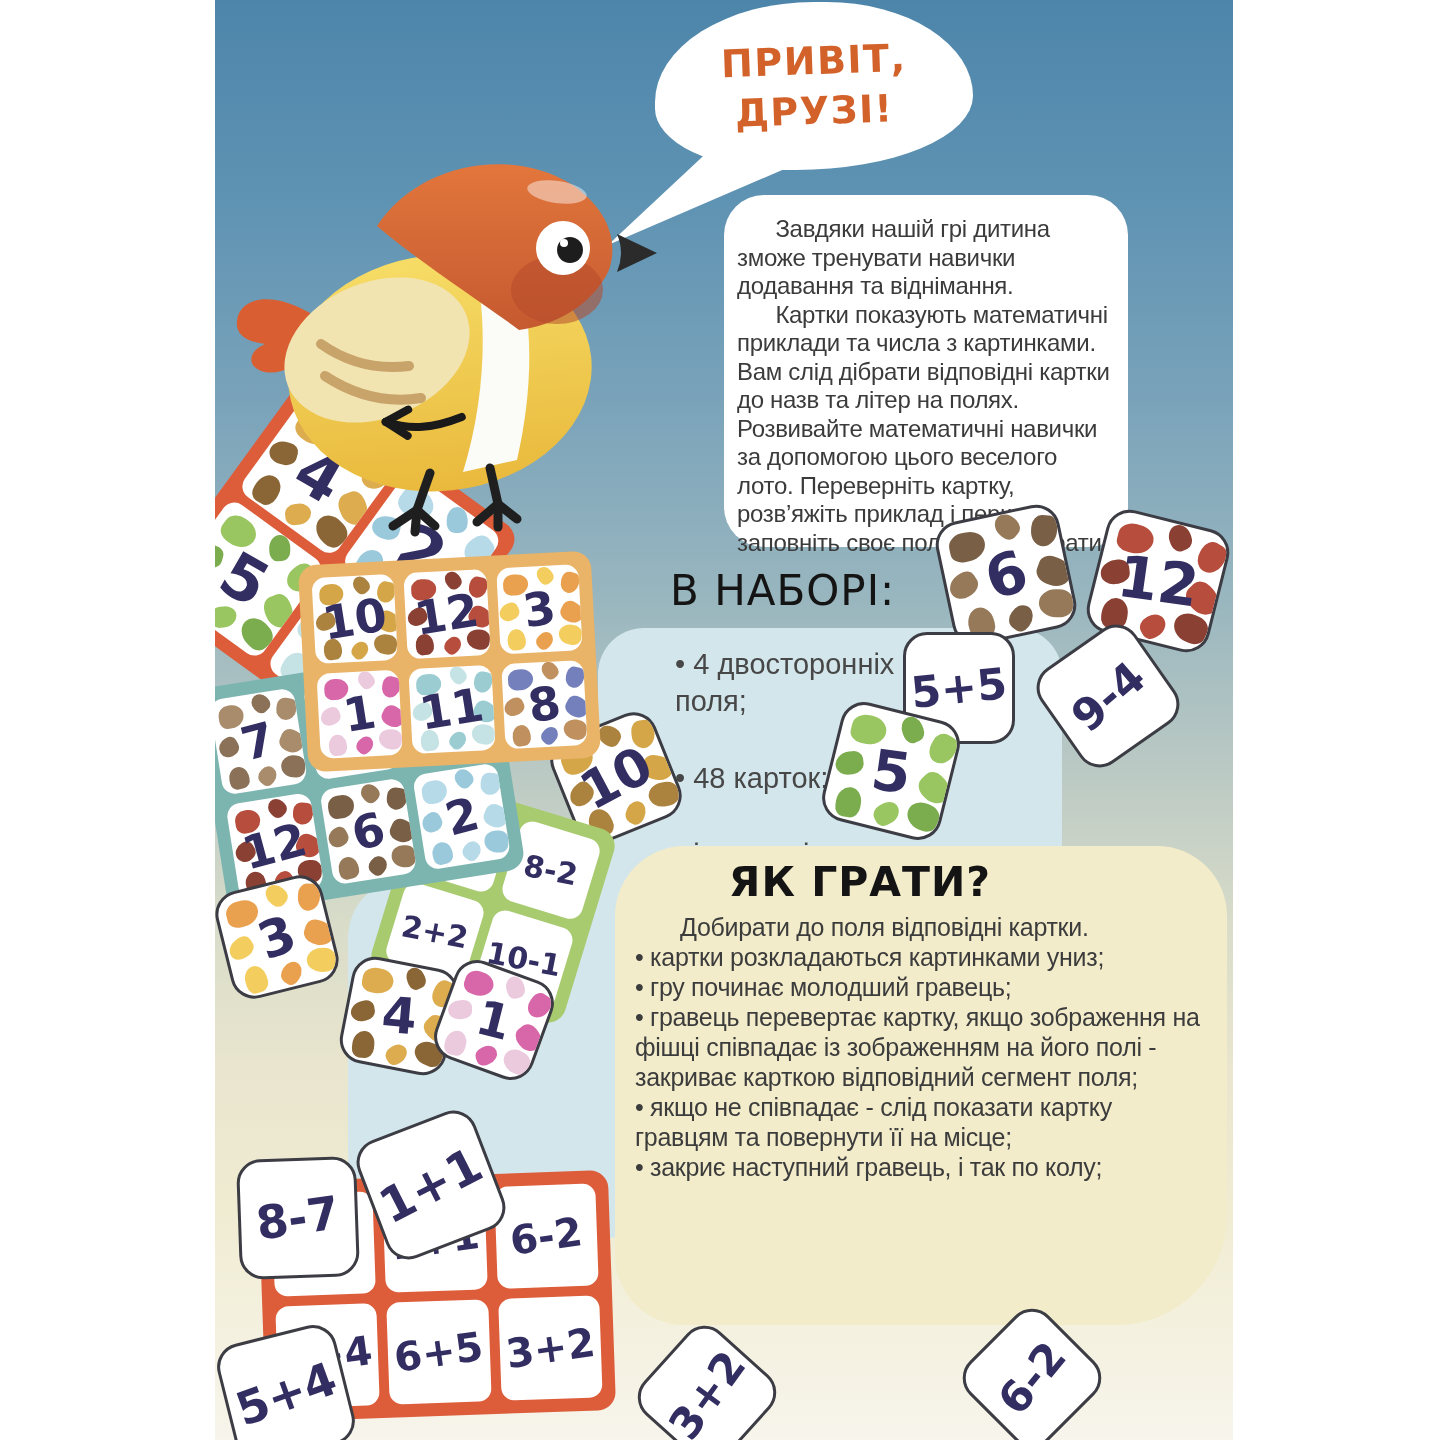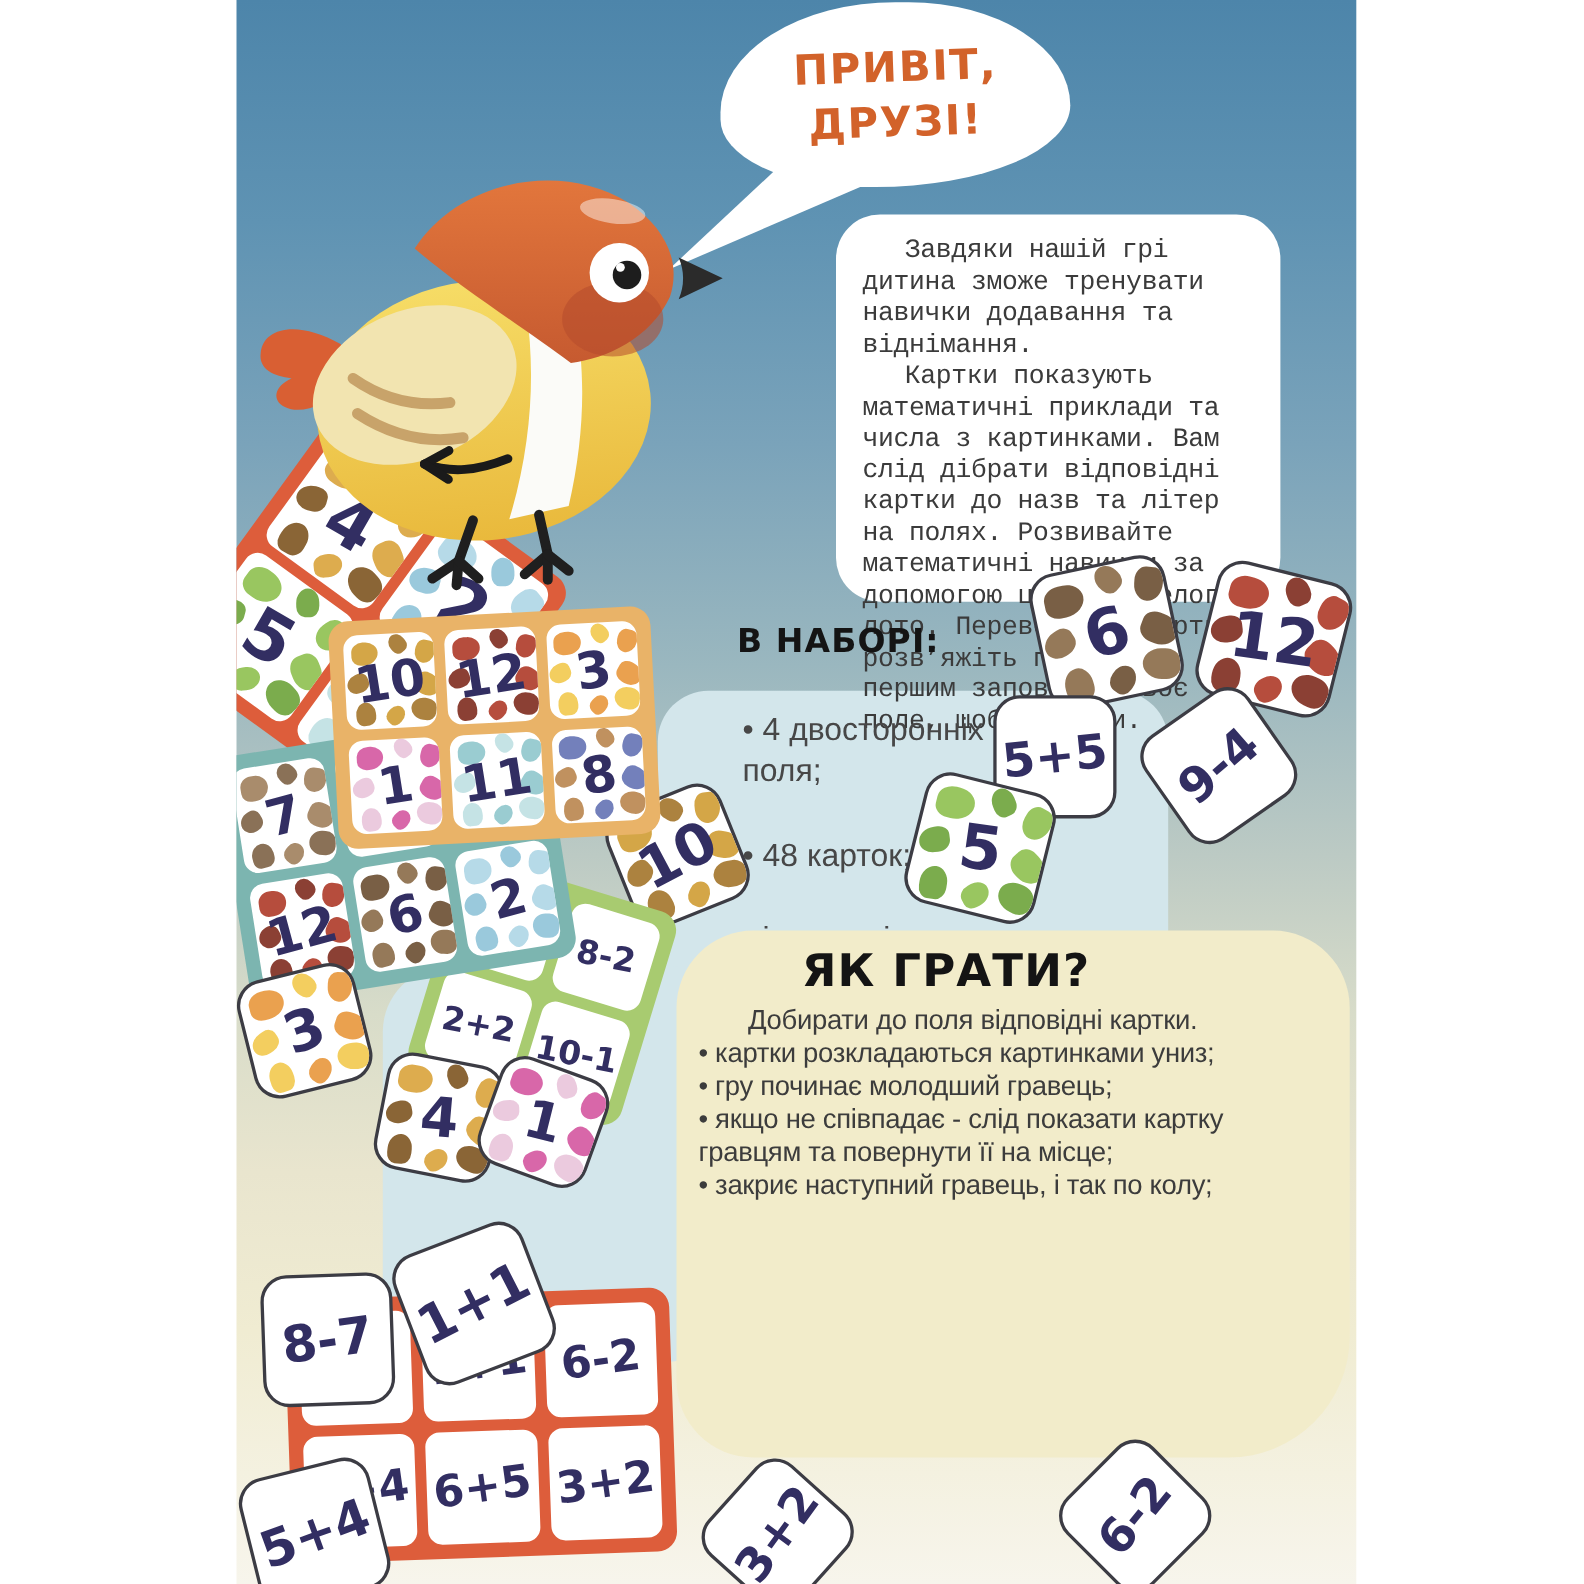--- a/index.html
+++ b/index.html
@@ -15,27 +15,27 @@
   #bluebox2{left:133px;top:878px;width:318px;height:360px;background:#d3e6eb;
     border-radius:60px;z-index:8;}
   
   #bubble{left:440px;top:2px;width:318px;height:168px;background:#fff;z-index:12;
     border-radius:52% 48% 58% 42% / 62% 58% 46% 38%;
     display:flex;flex-direction:column;align-items:center;justify-content:center;}
   #bubble .bline{font-family:"DejaVu Sans",sans-serif;font-weight:900;font-size:38px;
     line-height:50px;color:#d2622a;letter-spacing:1.5px;transform:rotate(-2deg);}
   #bubble-tail{left:385px;top:140px;z-index:11;}
   
-  #intro-panel{left:545px;top:195px;width:404px;height:352px;background:#fff;
-    border-radius:40px;z-index:12;padding:20px 24px;box-sizing:border-box;font-family:Liberation Mono, monospace;}
+  #intro-panel{left:509px;top:195px;width:404px;height:352px;background:#fff;
+    border-radius:40px;z-index:12;padding:20px 13px;box-sizing:border-box;}
   #intro-panel p{margin:0;text-indent:1.6em;font-size:24px;line-height:28.5px;
     color:#3b3b3b;letter-spacing:-0.3px;}
   
   #set-title{left:455px;top:566px;z-index:13;font-family:"DejaVu Sans",sans-serif;
-    font-weight:700;font-size:30px;color:#141414;letter-spacing:1px;}
+    font-weight:400;font-size:42px;color:#141414;letter-spacing:1px;}
   #set-items{left:460px;top:646px;width:278px;z-index:13;font-size:29px;color:#474747;}
   .set-item{margin-bottom:40px;line-height:1.27;}
   
   #cream{left:400px;top:846px;width:612px;height:479px;background:#f2ecca;
     border-radius:70px 70px 110px 70px;z-index:30;box-sizing:border-box;
     padding:10px 22px 0 20px;}
   #how-title{font-family:"DejaVu Sans",sans-serif;font-weight:900;font-size:41px;
     color:#141414;text-align:center;padding-right:120px;letter-spacing:1px;margin:2px 0 6px 0;}
   .how-line{font-size:25px;line-height:30px;color:#3c3c3c;margin:0;letter-spacing:-0.3px;}
   .how-lead{text-indent:1.8em;}
@@ -125,20 +125,21 @@
         <div class="set-item">• 48 карток;</div>
         <div class="set-item">• інструкція.</div>
       </div>
 
     <div id="cream" class="abs">
       <div id="how-title">ЯК ГРАТИ?</div>
       <p class="how-line how-lead">Добирати до поля відповідні картки.</p>
       <div id="how-items">
           <p class="how-line">• картки розкладаються картинками униз;</p>
           <p class="how-line">• гру починає молодший гравець;</p>
+          <p class="how-line">• гравець перевертає картку, якщо зображення на фішці співпадає із зображенням на його полі - закриває карткою відповідний сегмент поля;</p>
           <p class="how-line">• якщо не співпадає - слід показати картку гравцям та повернути її на місце;</p>
           <p class="how-line">• закриє наступний гравець, і так по колу;</p>
         </div>
     </div>
 
     <div id="pieces"></div>
   <div class="board abs" style="left: -17px; top: 430px; width: 270px; height: 270px; background: rgb(221, 93, 59); z-index: 6; transform: rotate(36deg); grid-template-columns: repeat(2, 1fr);">
         <div class="bcell">
           <span class="blob" style="left: 8%; top: 8%; width: 30%; height: 24.6%; background: rgb(217, 163, 59); border-radius: 48% 52% 60% 40%; transform: rotate(0deg);"></span>
           <span class="blob" style="left: 48%; top: 2%; width: 22%; height: 18.04%; background: rgb(125, 84, 32); border-radius: 55% 45% 42% 58%; transform: rotate(53deg);"></span>

